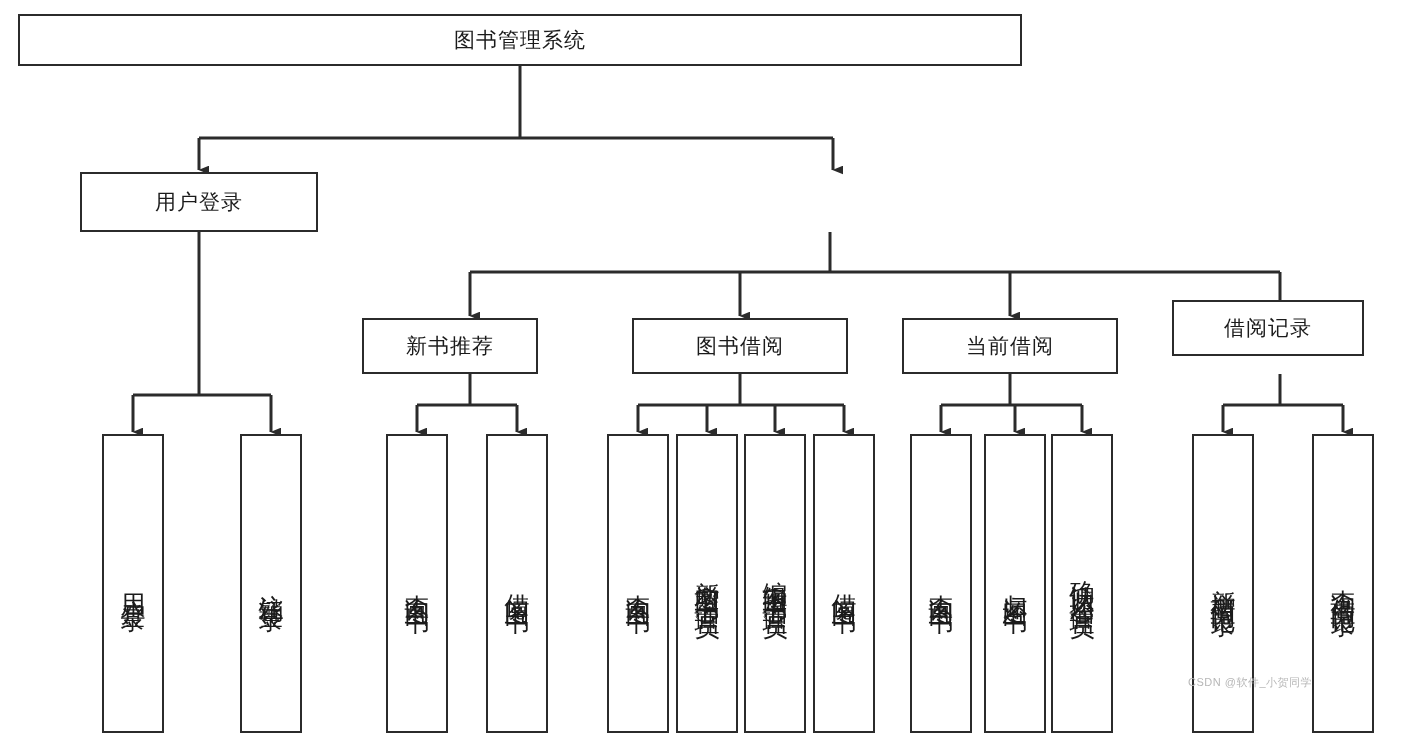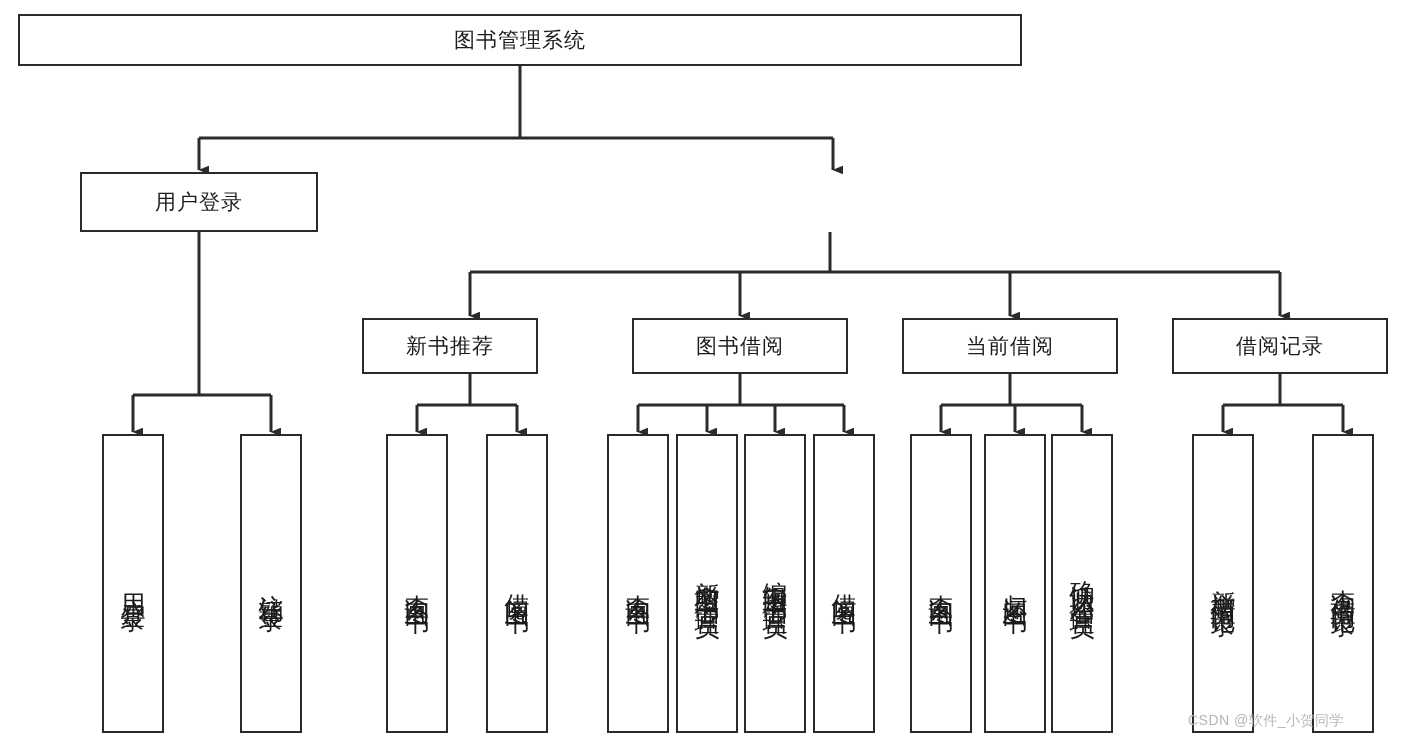--- a/index.html
+++ b/index.html
@@ -8,21 +8,21 @@
   #stage{position:relative;width:1405px;height:747px;background:#fff;}
   svg.edges{position:absolute;left:0;top:0;width:1405px;height:747px;pointer-events:none;}
   .node{position:absolute;box-sizing:border-box;background:#ffffff;
         border:2px solid #2b2b2b;display:flex;align-items:center;justify-content:center;}
   .node .lbl{color:#1b1b1b;line-height:1.05;text-align:right;white-space:nowrap;}
   .node.horiz .lbl{font-size:21px;letter-spacing:1px;}
   .node.root .lbl{font-size:21px;letter-spacing:1px;}
   .node.vert{padding:4px 0;}
   .node.vert .lbl{writing-mode:vertical-rl;text-orientation:upright;
                   font-size:25px;letter-spacing:5px;line-height:1;}
-  .watermark{position:absolute;left:1188px;top:712px;font-size:14px;
+  .watermark{position:absolute;left:1188px;top:675px;font-size:11px;
              color:#b7b7b7;white-space:nowrap;letter-spacing:.5px;}
 </style>
 </head>
 <body>
 
 <div id="stage">
 
   <svg class="edges" viewBox="0 0 1405 747" xmlns="http://www.w3.org/2000/svg">
     <defs>
       <marker id="arw" markerWidth="9" markerHeight="11" refX="4.5" refY="10.4" orient="auto" markerUnits="userSpaceOnUse">
@@ -84,21 +84,21 @@
 
   <div class="node horiz" style="left:362px;top:318px;width:176px;height:56px;">
     <span class="lbl">新书推荐</span>
   </div>
   <div class="node horiz" style="left:632px;top:318px;width:216px;height:56px;">
     <span class="lbl">图书借阅</span>
   </div>
   <div class="node horiz" style="left:902px;top:318px;width:216px;height:56px;">
     <span class="lbl">当前借阅</span>
   </div>
-  <div class="node horiz" style="left:1172px;top:318px;width:216px;height:56px;">
+  <div class="node horiz" style="left:1172px;top:300px;width:192px;height:56px;">
     <span class="lbl">借阅记录</span>
   </div>
 
   <div class="node vert" style="left:102px;top:434px;width:62px;height:299px;">
     <span class="lbl">用户登录</span>
   </div>
   <div class="node vert" style="left:240px;top:434px;width:62px;height:299px;">
     <span class="lbl">注销登录</span>
   </div>
   <div class="node vert" style="left:386px;top:434px;width:62px;height:299px;">

